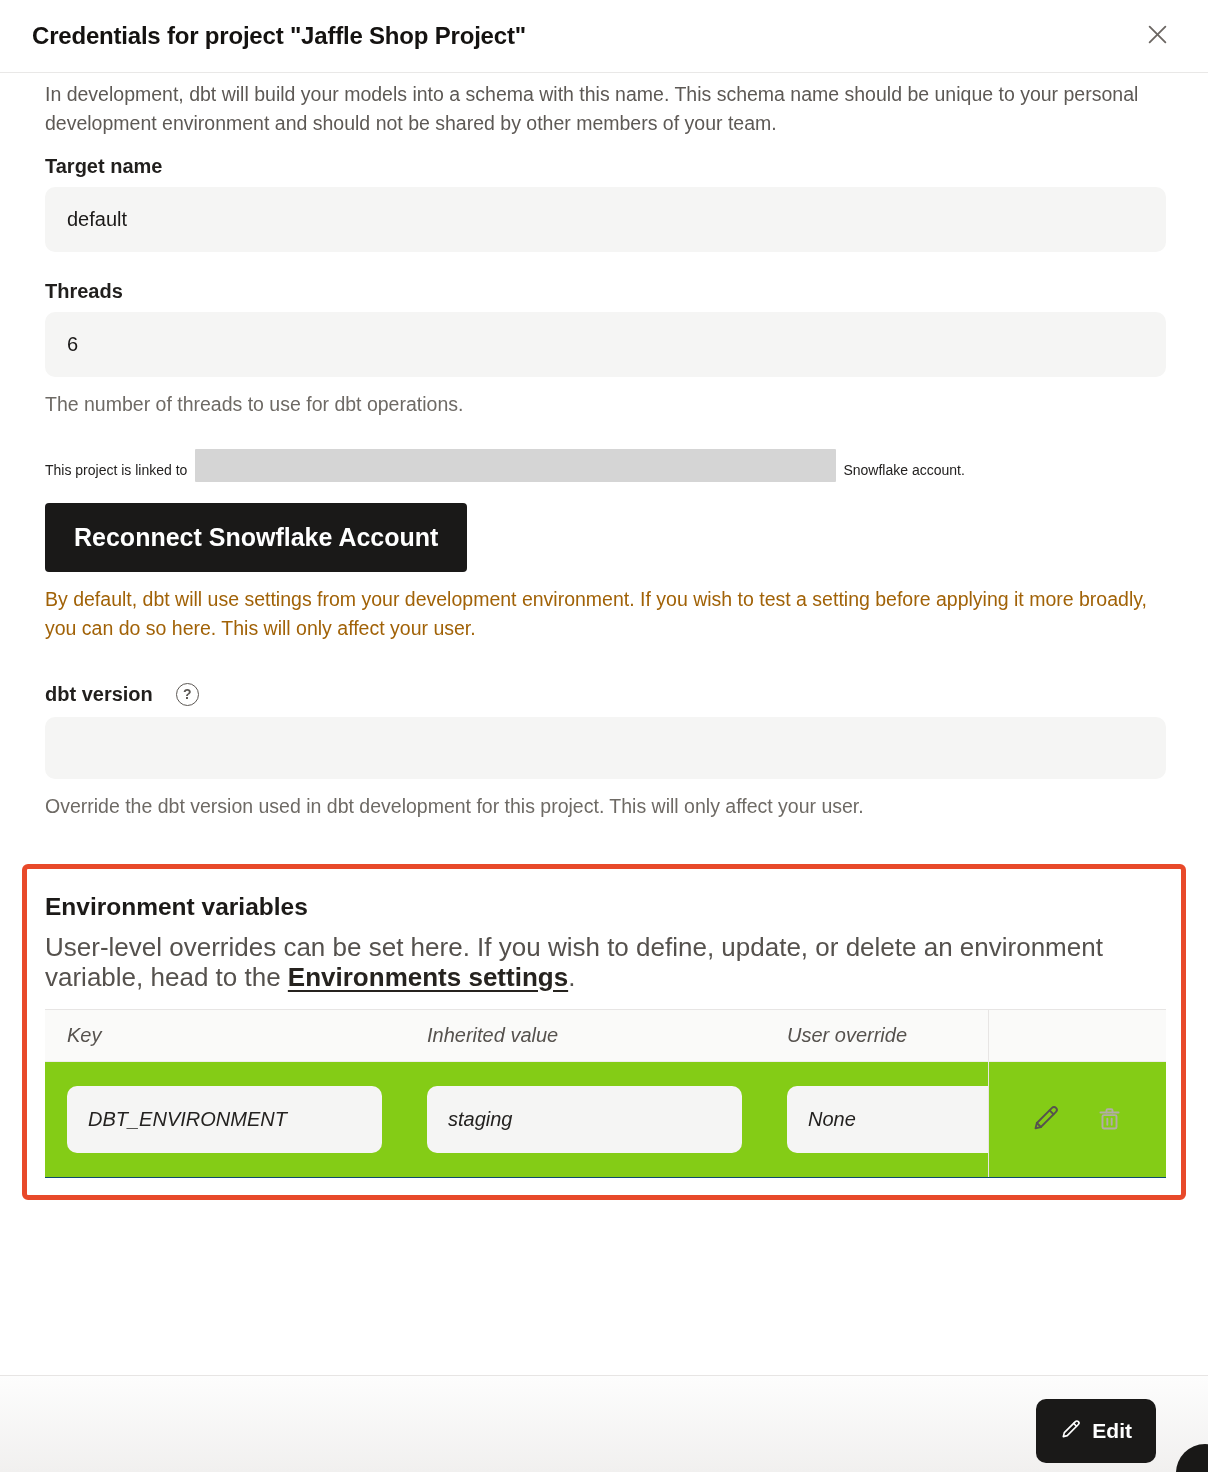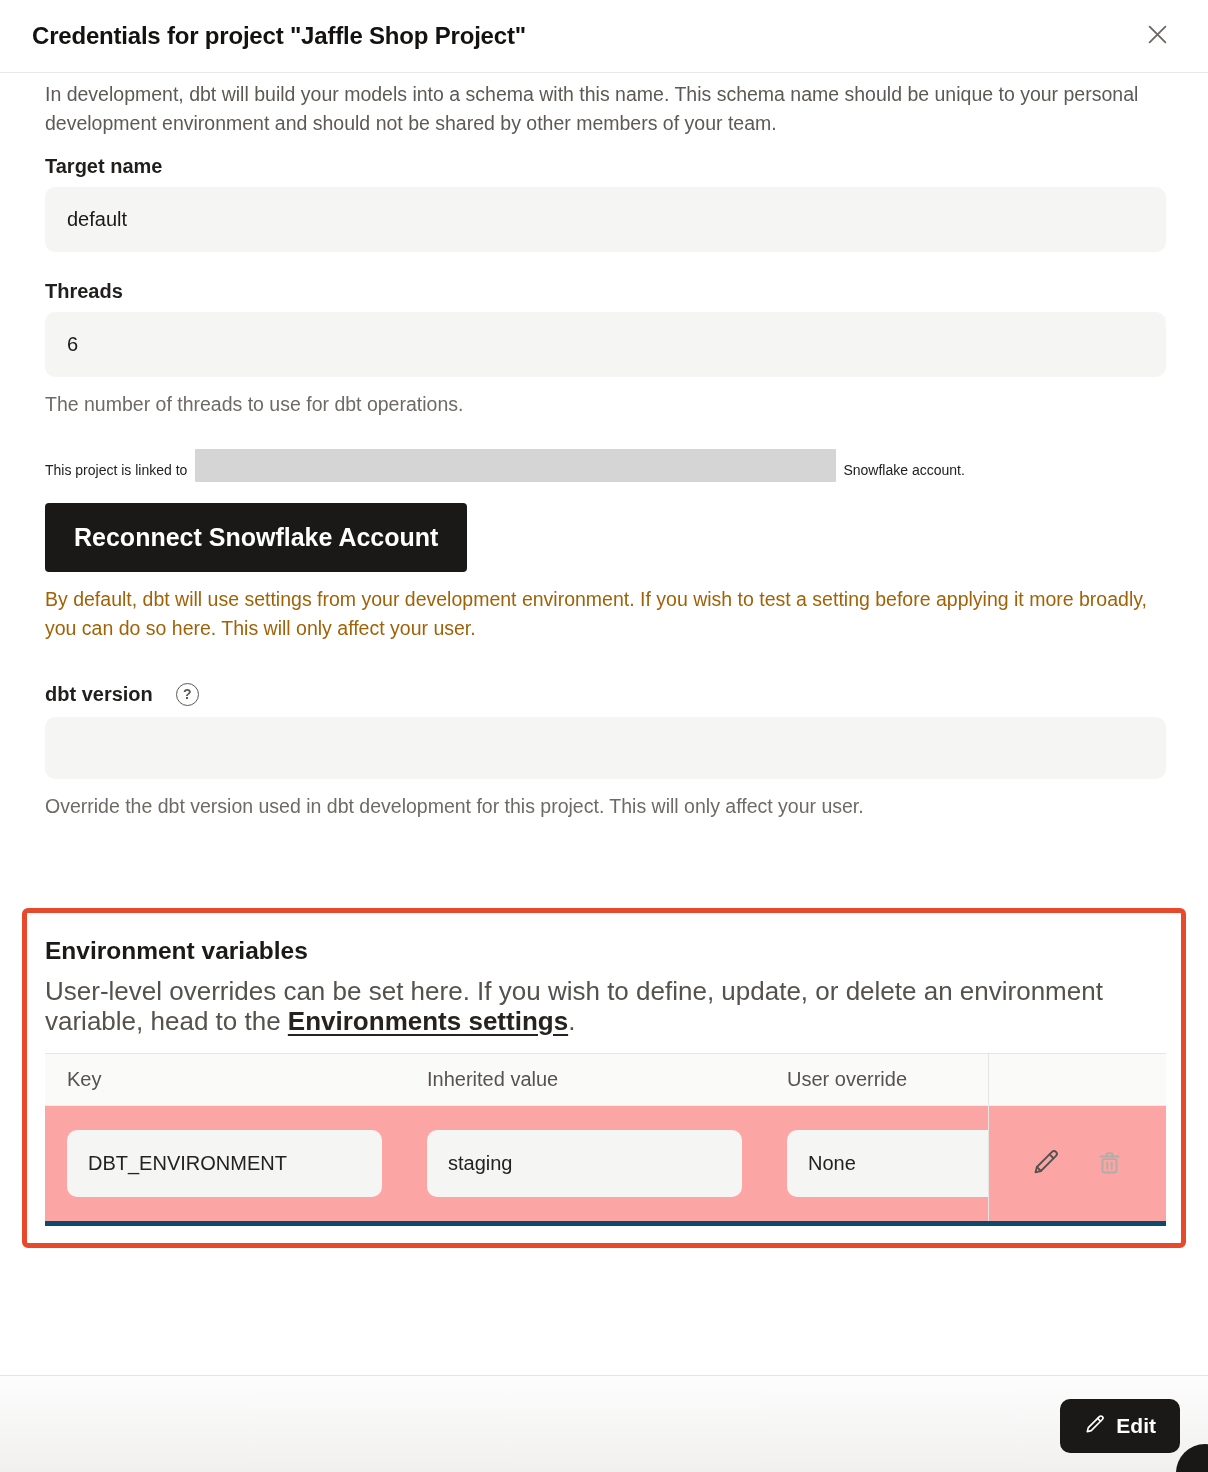--- a/index.html
+++ b/index.html
@@ -56,52 +56,52 @@
   .label-row { margin-top:39px; display:flex; align-items:center; gap:23px; height:26px; }
   .label-row .field-label { margin-top:0; }
   .help-icon {
     width:23px; height:23px; border:1.5px solid #5c5854; border-radius:50%;
     display:inline-flex; align-items:center; justify-content:center;
     font-size:14px; font-weight:700; color:#5c5854; cursor:pointer;
   }
 
   
   .env-box {
-    margin:90px -20px 0 -23px;
+    margin:46px -20px 0 -23px;
     border:5px solid #e8492a; border-radius:6px;
     padding:23px 15px 17px 18px;
     background:#fff;
   }
   .env-heading { font-size:24.5px; font-weight:700; color:#1c1a18; line-height:30px; }
   .env-desc { margin-top:11px; font-size:26px; line-height:29.5px; color:#55514d; }
   .env-link { color:#26231f; font-weight:700; text-decoration:underline; text-underline-offset:4px; cursor:pointer; }
 
-  .env-table { margin-top:17px; border-top:1px solid #e7e5e4; border-bottom:5px solid #0c4a6e; }
+  .env-table { margin-top:17px; border-top:1px solid #e7e5e4; border-bottom:1px solid #0c4a6e;font-style:italic; }
   .tbl-head, .tbl-row { display:grid; grid-template-columns:360px 360px 223px 1fr; }
   .tbl-head { height:52px; align-items:center; background:#fafaf9; border-bottom:1px solid #eeedec; }
   .tbl-head-cell { font-size:20px; color:#56524e; padding-left:22px; }
   .tbl-head-cell--actions, .tbl-cell--actions { border-left:1px solid #e7e5e4; height:100%; }
-  .tbl-row { height:115px; align-items:center; background:#fca5a5; }
+  .tbl-row { height:115px; align-items:center; background:#84cc16; }
   .tbl-cell { height:100%; display:flex; align-items:center; }
   .pill {
     background:#f5f5f4; border-radius:10px; height:67px;
     display:flex; align-items:center; padding:0 21px;
     font-size:20px; color:#242220; margin-left:22px; margin-right:23px; flex:1;
   }
   .pill--clipped { margin-right:0; border-radius:10px 0 0 10px; }
   .tbl-cell--actions { display:flex; align-items:center; justify-content:center; gap:30px; }
   .icon-btn { background:transparent; border:none; cursor:pointer; display:flex; align-items:center; justify-content:center; padding:2px; }
 
   
   .modal-footer {
     position:absolute; left:0; bottom:0; width:100%; height:97px;
     background:linear-gradient(180deg,#fdfdfd 0%,#f1f0ef 100%);
     border-top:1px solid #e7e5e4;
   }
-  .btn-edit { position:absolute; top:23px; right:28px; height:54px; padding:0 24px; border-radius:10px; font-size:21px; }
+  .btn-edit { position:absolute; top:23px; right:52px; height:64px; padding:0 24px; border-radius:10px; font-size:21px; }
 
   .chat-bubble {
     position:absolute; right:-26px; bottom:-30px; width:58px; height:58px;
     border-radius:50%; background:#191817;
   }
 </style>
 </head>
 <body>
 
 <div>

